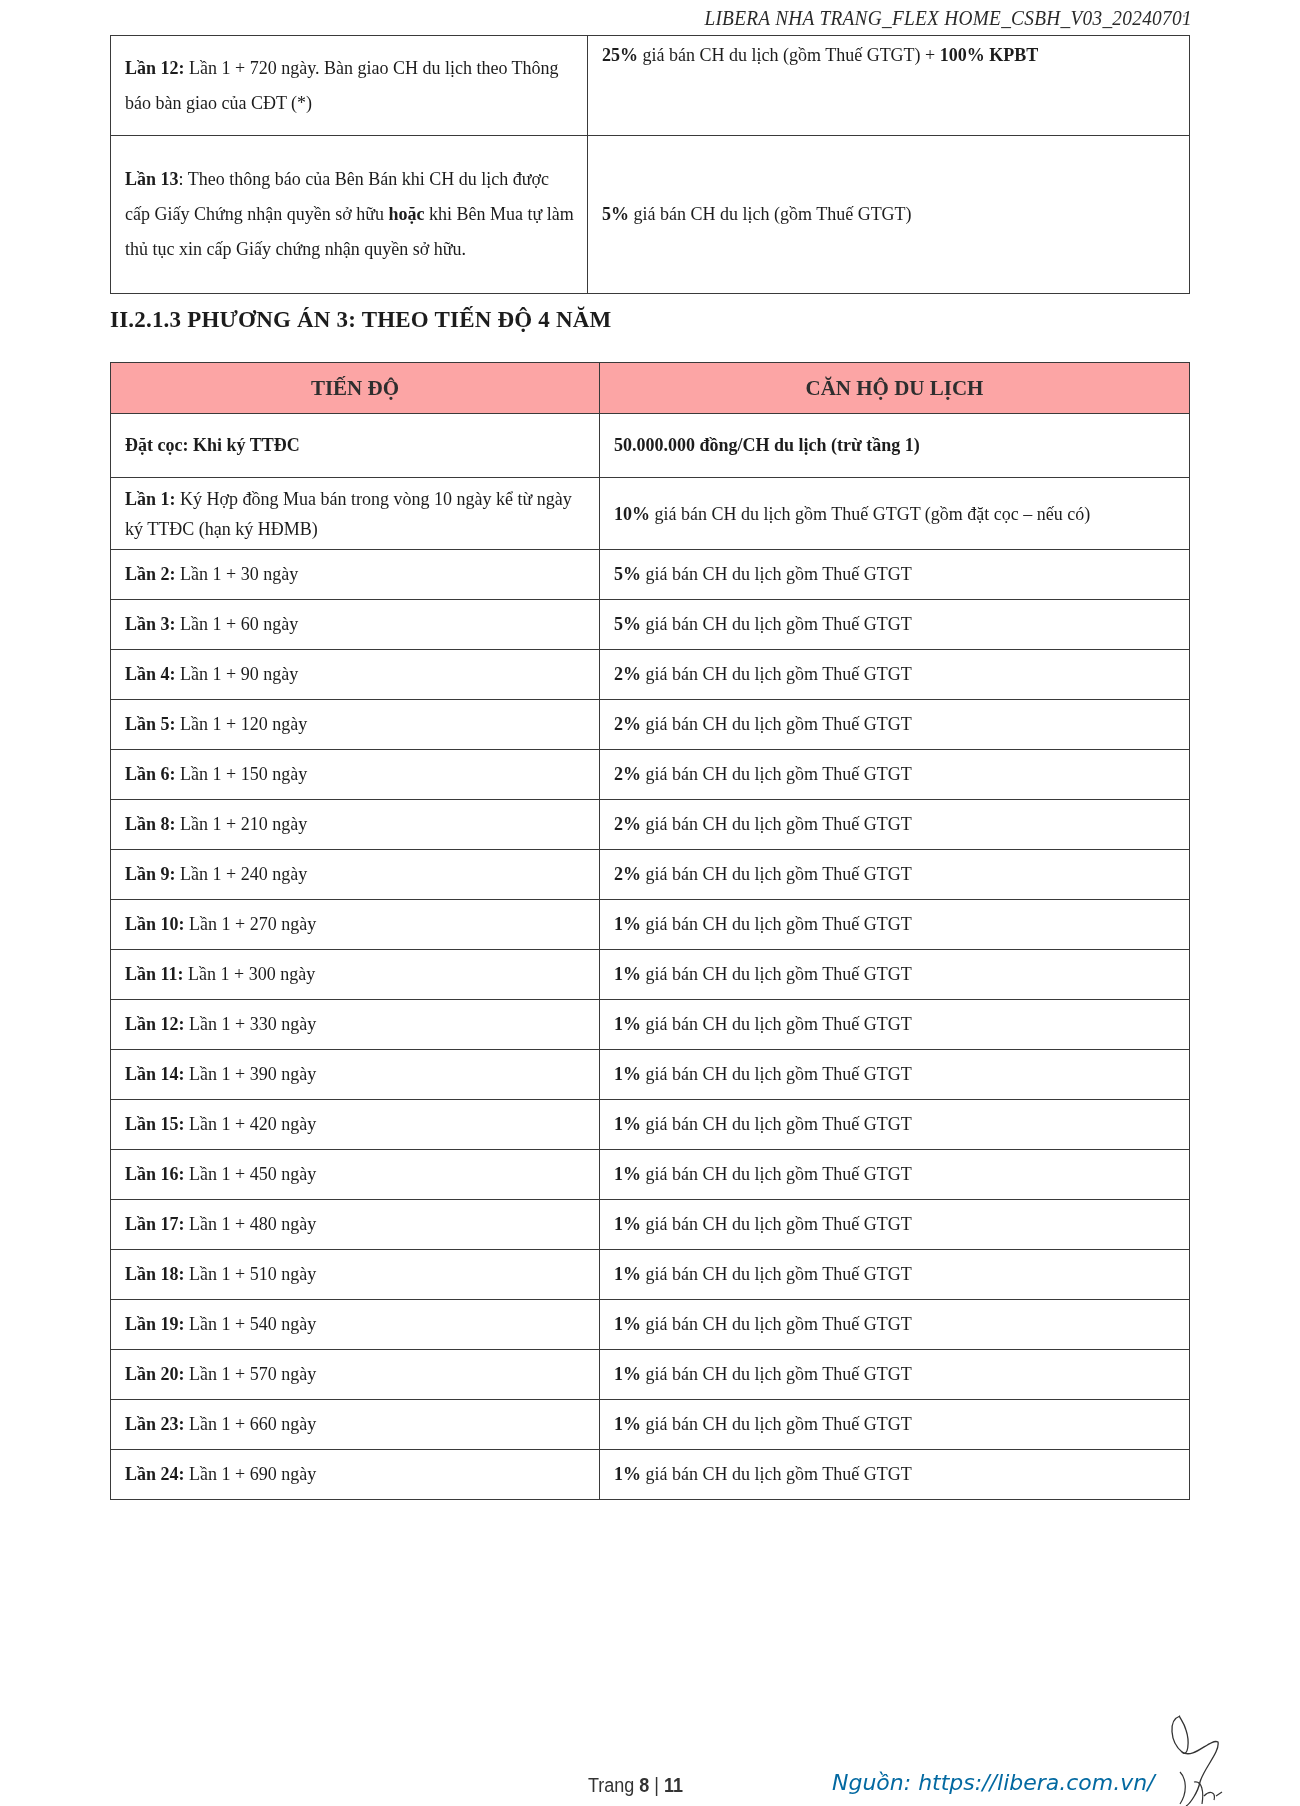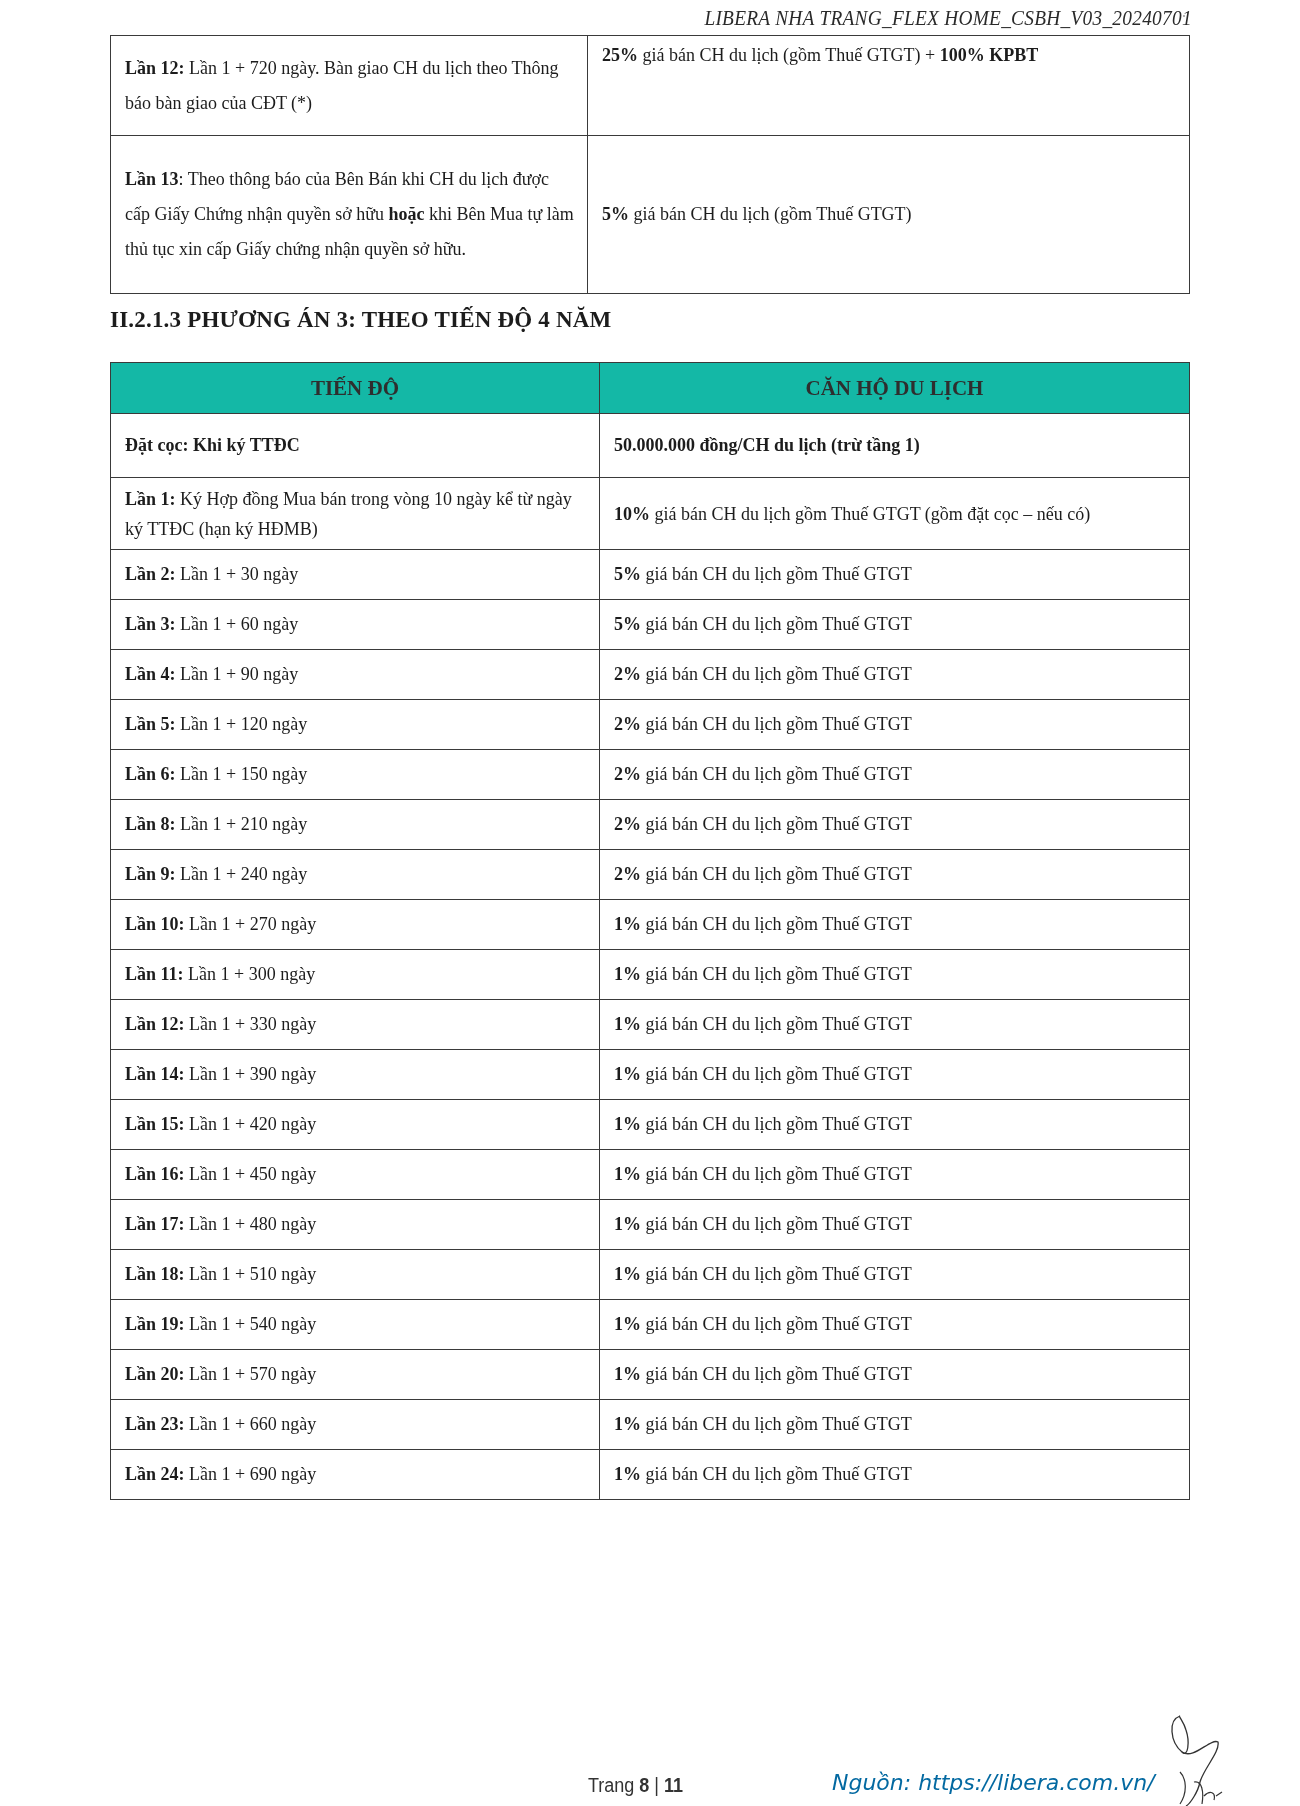--- a/index.html
+++ b/index.html
@@ -19,21 +19,21 @@
   .t1 td.l { padding:6px 10px 6px 14px; }
   .t1 td.r { padding:2px 14px; vertical-align:top;margin-top:7px; }
   .t1 tr.r1 td { height:87px; }
   .t1 tr.r2 td { height:145px; }
   .t1 tr.r2 td.r { vertical-align:middle; }
   .heading {
     position:absolute; left:110px; top:307px; font-weight:bold; font-size:23px; letter-spacing:0.2px;
   }
   .t2 { top:362px; }
   .t2 col.c1 { width:489px; }
-  .t2 th { background:#14b8a6; height:50px; font-weight:bold; font-size:21px; color:#2e2e2e; text-align:center; padding:0; }
+  .t2 th { background:#fca5a5; height:50px; font-weight:bold; font-size:21px; color:#2e2e2e; text-align:center; padding:0; }
   .t2 td { height:49px; line-height:29px; }
   .t2 tr.dep td { height:63px; }
   .t2 tr.l1 td { height:71px; line-height:30px;margin-left:23px; }
   .b { font-weight:bold; }
   .footer-page { position:absolute; left:588px; top:1774px; font-family:"Liberation Sans","DejaVu Sans",sans-serif; font-size:20px; color:#333; transform:scaleX(0.9); transform-origin:left; }
   .footer-page .num { font-weight:bold; }
   .footer-source { position:absolute; left:832px; top:1770px; font-family:"DejaVu Sans","Liberation Sans",sans-serif; font-style:italic; font-size:22px; color:#0369a1; }
   .signature { position:absolute; left:1160px; top:1712px; width:90px; height:94px; }
   .dot { position:absolute; left:1183px; top:15px; width:2px; height:2px; background:#999; border-radius:50%; }
 </style>

